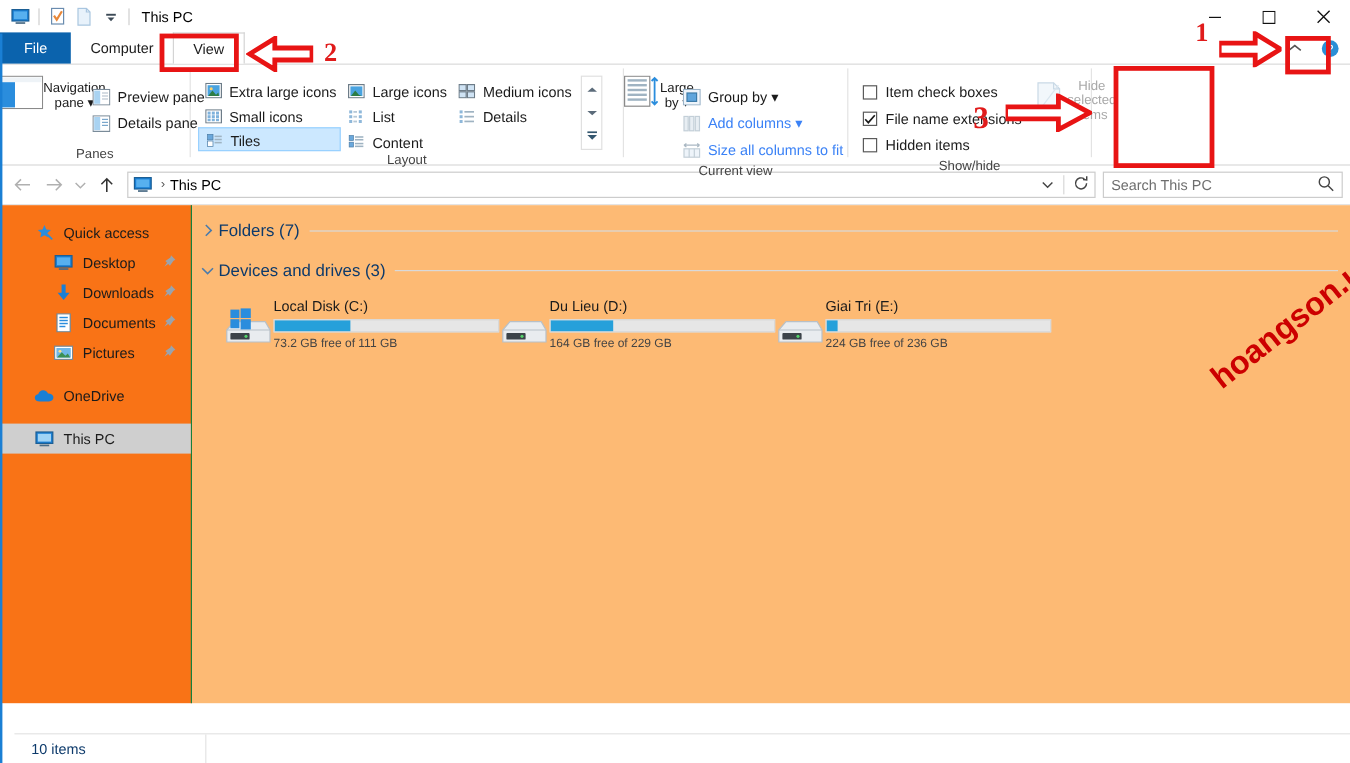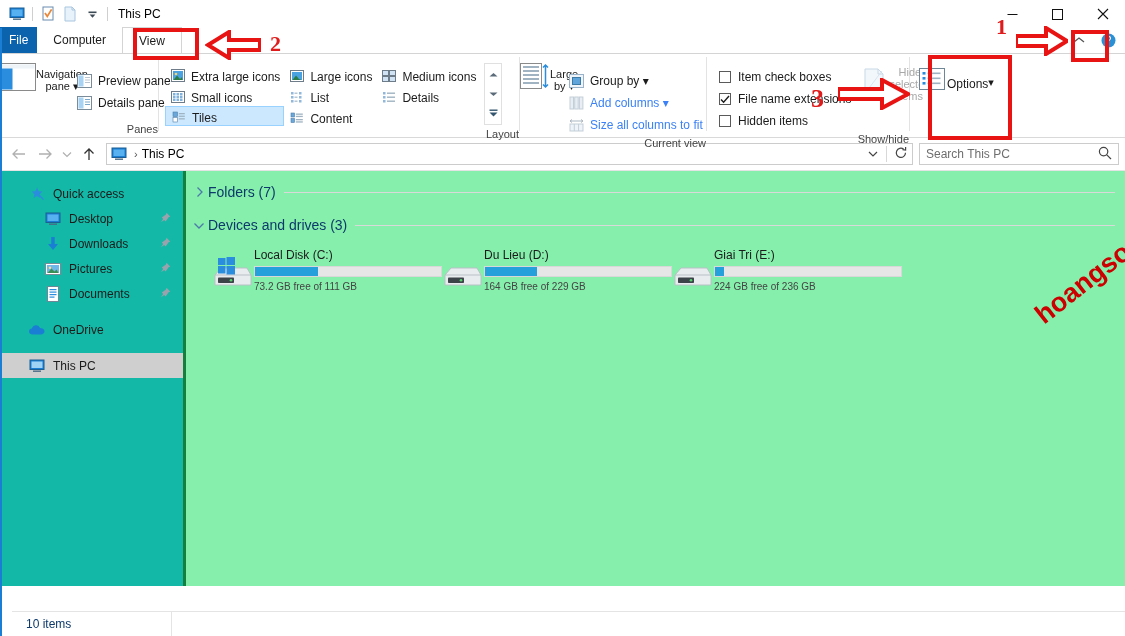--- a/index.html
+++ b/index.html
@@ -23,32 +23,32 @@
   .qat-btn { width:22px; height:22px; display:flex; align-items:center; justify-content:center; }
   .qat-sep { width:1px; height:14px; background:#cfcfcf; margin:0 4px; }
   .title-text { margin-left:6px; font-size:12px; color:#000; }
   .win-ctrls { position:absolute; right:0; top:0; height:28px; display:flex; }
   .win-btn { width:45px; height:28px; display:flex; align-items:center; justify-content:center; }
   .win-btn svg { display:block; }
 
   
   .tabstrip { height:26px; background:#fff; display:flex; align-items:flex-end; position:relative; border-bottom:1px solid #d4d4d4;}
   .tab { height:26px; padding:0 16px; display:flex; align-items:center; font-size:12px; color:#1b1b1b; cursor:default;}
-  .tab.file { background:#0b63ad; color:#fff; padding:0 9px; font-weight:normal; }
+  .tab.file { background:#0b63ad; color:#fff; padding:0 20px; font-weight:normal; }
   .tab.active { background:#fff; border-left:1px solid #d4d4d4; border-right:1px solid #d4d4d4; border-top:1px solid #d4d4d4; position:relative; top:0px; }
   .tabstrip-fill { flex:1; }
 
   
   .ribbon {
     height:84px; background:#fff; border-bottom:1px solid #d9d9d9;
     display:flex; position:relative;
   }
   .rgroup { display:flex; flex-direction:column; height:84px; position:relative; }
   .rgroup .gbody { flex:1; display:flex; align-items:flex-start; padding-top:5px; }
-  .rgroup .glabel { height:17px; font-size:11px; color:#444; text-align:right; line-height:17px; }
+  .rgroup .glabel { height:17px; font-size:11px; color:#444; text-align:center; line-height:17px; }
   .gsep { width:1px; background:#e3e3e3; height:74px; align-self:flex-start; margin-top:3px; }
 
   .bigbtn { width:72px; display:flex; align-items:center; justify-content:flex-start; padding-top:4px; }
   .bigbtn .lbl { font-size:11px; text-align:center; line-height:12px; margin-top:3px; color:#1b1b1b;}
   .smallitems { display:flex; flex-direction:column; justify-content:space-between; padding-top:4px; gap:2px;}
   .smallbtn { display:flex; align-items:center; height:20px; padding:0 4px; font-size:12px; white-space:nowrap; }
   .smallbtn .ico { width:17px; height:17px; margin-right:5px; display:flex; align-items:center; justify-content:center; flex:0 0 17px;}
   .smallbtn.disabled { color:#3b82f6; }
 
   .layoutgrid { display:grid; grid-template-columns:auto auto auto; grid-auto-rows:20px; gap:1px 0; padding-top:5px;}
@@ -68,29 +68,29 @@
   .crumbbox .pcicon { margin-right:3px; display:flex; }
   .crumb-sep { color:#555; margin:0 4px; font-size:11px; }
   .crumb-txt { font-size:12px; color:#000; }
   .crumb-right { margin-left:auto; display:flex; align-items:center; gap:2px; }
   .searchbox { width:200px; height:22px; border:1px solid #cccccc; background:#fff; display:flex; align-items:center;
                padding:0 6px; margin-left:6px; color:#6e6e6e; font-size:12px; }
   .searchbox .mag { margin-left:auto; }
 
   
   .body { display:flex; height:416px; border-top:1px solid #e4e4e4; }
-  .sidebar { width:186px; background:#14b8a6; border-right:3px solid #15803d; padding-top:10px; position:relative; }
+  .sidebar { width:160px; background:#f97316; border-right:1px solid #15803d; padding-top:10px; position:relative; }
   .navitem { height:25px; display:flex; align-items:center; padding-left:28px; font-size:12px; position:relative; }
   .navitem.child { padding-left:44px; }
   .navitem.sel { background:#cfcfcf; }
   .navitem .nico { width:18px; height:18px; margin-right:7px; display:flex; align-items:center; justify-content:center; flex:0 0 18px;}
   .navitem .pin { position:absolute; right:12px; }
   .navgap { height:11px; }
 
-  .content { flex:1; position:relative; background:#86efac; padding-left:4px; }
+  .content { flex:1; position:relative; background:#fdba74; padding-left:4px; }
   .grouphdr { display:flex; align-items:center; height:24px; margin-top:9px; padding-right:10px; }
   .grouphdr .chev { width:18px; display:flex; align-items:center; justify-content:center; }
   .grouphdr .gtitle { font-size:14px; color:#0d3a6b; white-space:nowrap; }
   .grouphdr .gline { flex:1; height:1px; background:#d9d9d9; margin-left:8px; }
 
   .drives { display:flex; padding-left:18px; margin-top:9px; }
   .drive { width:230px; display:flex; align-items:flex-start; }
   .driveicon { width:46px; height:40px; flex:0 0 46px; display:flex; align-items:center; justify-content:center; margin-top:8px;}
   .driveinfo { padding-top:2px; }
   .dname { font-size:12px; color:#1b1b1b; margin-bottom:4px; }
@@ -475,44 +475,20 @@
             </svg>
           </span>
           <span class="lbl" style="color:#a8a8a8;">Hide selected items</span>
         </div>
       </div>
       <div class="glabel">Show/hide</div>
     </div>
 
     <div class="gsep"></div>
 
-    <div class="rgroup" style="width:90px;">
-      <div class="gbody" style="justify-content:center;">
-        <div class="bigbtn" style="width:76px;padding-top:8px;">
-          <span>
-            <svg width="30" height="26" viewBox="0 0 30 26">
-              <rect x="2.5" y="1.5" width="25" height="21" fill="#fff" stroke="#6f8697"></rect>
-              <g fill="#2a8ddd">
-                  <rect x="5.5" y="5" width="3" height="2.6"></rect>
-                  <rect x="5.5" y="10" width="3" height="2.6"></rect>
-                  <rect x="5.5" y="15" width="3" height="2.6"></rect>
-                </g>
-              <g fill="#9fb3c2">
-                  <rect x="10.5" y="5.5" width="13" height="1.6"></rect>
-                  <rect x="10.5" y="10.5" width="13" height="1.6"></rect>
-                  <rect x="10.5" y="15.5" width="13" height="1.6"></rect>
-                </g>
-            </svg>
-          </span>
-          <span class="lbl" style="font-size:12px;margin-top:5px;">Options</span>
-          <span class="lbl" style="margin-top:1px;">▾</span>
-        </div>
-      </div>
-      <div class="glabel"></div>
-    </div>
 
   </div>
 
   <div class="addrbar">
     <div class="navbtn">
       <svg width="16" height="14" viewBox="0 0 16 14">
           <path d="M14 7 H2 M6.5 2.5 L2 7 L6.5 11.5" fill="none" stroke="#b0b0b0" stroke-width="1.3"></path>
         </svg>
     </div>
     <div class="navbtn">
@@ -597,57 +573,57 @@
         </span>
       </div>
 
       <div class="navitem child">
         <span class="nico">
           <svg width="16" height="16" viewBox="0 0 16 16">
               <path d="M6.3 1 H9.7 V8 H13 L8 14 L3 8 H6.3 Z" fill="#1a7fd4"></path>
             </svg>
         </span>
         <span>Downloads</span>
-        <span class="pin">
-          <svg width="11" height="11" viewBox="0 0 11 11">
-              <path d="M6.5 0.8 L10.2 4.5 L8.6 5.2 L5.6 9.4 L4.2 8 L0.9 10.3 L3.2 7 L1.8 5.6 L6 2.6 Z" fill="#9aa3ad"></path>
-            </svg>
-        </span>
-      </div>
-
-      <div class="navitem child">
-        <span class="nico">
-          <svg width="16" height="14" viewBox="0 0 16 14">
-              <rect x="0.5" y="1.5" width="15" height="11" fill="#fff" stroke="#7b8a96"></rect>
-              <rect x="2" y="3" width="12" height="8" fill="#6fb7e8"></rect>
-              <circle cx="5" cy="5.8" r="1.2" fill="#ffe08a"></circle>
-              <path d="M2.5 11 L6.5 6.5 L9.5 9.5 L11.5 7.5 L13.5 11 Z" fill="#3c8f53"></path>
-            </svg>
-        </span>
-        <span>Pictures</span>
         <span class="pin">
           <svg width="11" height="11" viewBox="0 0 11 11">
               <path d="M6.5 0.8 L10.2 4.5 L8.6 5.2 L5.6 9.4 L4.2 8 L0.9 10.3 L3.2 7 L1.8 5.6 L6 2.6 Z" fill="#9aa3ad"></path>
             </svg>
         </span>
       </div>
 
       <div class="navitem child">
         <span class="nico">
           <svg width="14" height="16" viewBox="0 0 14 16">
               <rect x="1.5" y="0.5" width="11" height="15" fill="#fff" stroke="#6f8697"></rect>
               <g fill="#2a8ddd">
                 <rect x="3.5" y="3" width="7" height="1.2"></rect>
                 <rect x="3.5" y="5.5" width="7" height="1.2"></rect>
                 <rect x="3.5" y="8" width="7" height="1.2"></rect>
                 <rect x="3.5" y="10.5" width="5" height="1.2"></rect>
               </g>
             </svg>
         </span>
         <span>Documents</span>
+        <span class="pin">
+          <svg width="11" height="11" viewBox="0 0 11 11">
+              <path d="M6.5 0.8 L10.2 4.5 L8.6 5.2 L5.6 9.4 L4.2 8 L0.9 10.3 L3.2 7 L1.8 5.6 L6 2.6 Z" fill="#9aa3ad"></path>
+            </svg>
+        </span>
+      </div>
+
+      <div class="navitem child">
+        <span class="nico">
+          <svg width="16" height="14" viewBox="0 0 16 14">
+              <rect x="0.5" y="1.5" width="15" height="11" fill="#fff" stroke="#7b8a96"></rect>
+              <rect x="2" y="3" width="12" height="8" fill="#6fb7e8"></rect>
+              <circle cx="5" cy="5.8" r="1.2" fill="#ffe08a"></circle>
+              <path d="M2.5 11 L6.5 6.5 L9.5 9.5 L11.5 7.5 L13.5 11 Z" fill="#3c8f53"></path>
+            </svg>
+        </span>
+        <span>Pictures</span>
         <span class="pin">
           <svg width="11" height="11" viewBox="0 0 11 11">
               <path d="M6.5 0.8 L10.2 4.5 L8.6 5.2 L5.6 9.4 L4.2 8 L0.9 10.3 L3.2 7 L1.8 5.6 L6 2.6 Z" fill="#9aa3ad"></path>
             </svg>
         </span>
       </div>
 
       <div class="navgap"></div>
 
       <div class="navitem">

